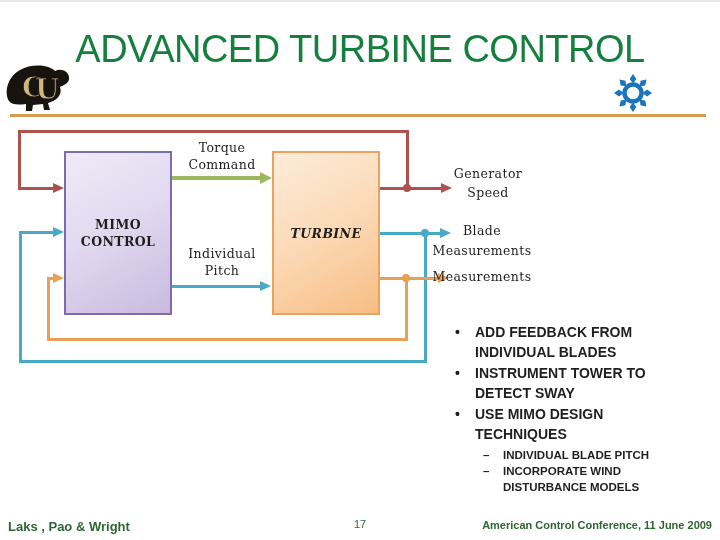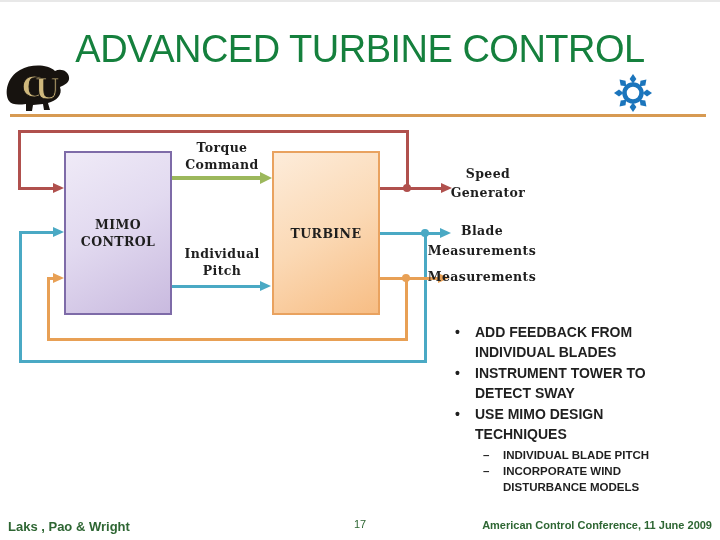--- a/index.html
+++ b/index.html
@@ -32,24 +32,24 @@
   .dot-red{background:#B0504D;} .dot-teal{background:#4AA9C4;} .dot-orange{background:#E8A055;}
   .block{
     position:absolute;width:108px;height:164px;box-sizing:border-box;
     display:flex;align-items:center;justify-content:center;text-align:center;
     font-family:"DejaVu Serif",serif;font-weight:700;font-size:12.5px;
     letter-spacing:0.4px;color:#1e1e1e;line-height:17px;
   }
   .block-mimo{left:64px;top:149px;border:2px solid #7E6BA8;
     background:linear-gradient(150deg,#efeaf7 0%,#e2daf0 45%,#c9badf 100%);}
   .block-turbine{left:272px;top:149px;border:2px solid #E9A25F;
-    background:linear-gradient(150deg,#fdecda 0%,#fbd9b5 50%,#f7bd84 100%);}
+    background:linear-gradient(150deg,#fdecda 0%,#fbd9b5 50%,#f7bd84 100%);font-style:italic;}
   .sig-label{
     position:absolute;text-align:center;font-family:"DejaVu Serif",serif;
-    font-weight:700;font-size:12.5px;color:#1e1e1e;letter-spacing:0.4px;line-height:17px;
+    font-weight:400;font-size:12.5px;color:#1e1e1e;letter-spacing:0.4px;line-height:17px;
   }
   .lbl-torque{left:177px;top:137px;width:90px;}
   .lbl-pitch{left:177px;top:243px;width:90px;}
   .lbl-genspeed{left:440px;top:162px;width:96px;line-height:19px;}
   .lbl-blade{left:426px;top:219px;width:112px;line-height:20px;}
   .lbl-tower{left:426px;top:265px;width:112px;line-height:20px;}
   
   .bullet-list{position:absolute;left:455px;top:320px;width:218px;color:#1f1f1f;}
   .bullet-item{display:flex;font-size:14px;font-weight:700;line-height:20px;margin-bottom:1px;}
   .bullet-item .marker{width:20px;flex:0 0 20px;}
@@ -142,22 +142,22 @@
 
     <div class="sig-label lbl-torque">
       <div>Torque</div>
       <div>Command</div>
     </div>
     <div class="sig-label lbl-pitch">
       <div>Individual</div>
       <div>Pitch</div>
     </div>
     <div class="sig-label lbl-genspeed">
+      <div>Generator</div>
       <div>Speed</div>
-      <div>Generator</div>
     </div>
     <div class="sig-label lbl-blade">
       <div>Blade</div>
       <div>Measurements</div>
     </div>
     <div class="sig-label lbl-tower">
       <div>Measurements</div>
     </div>
   </div>
 

